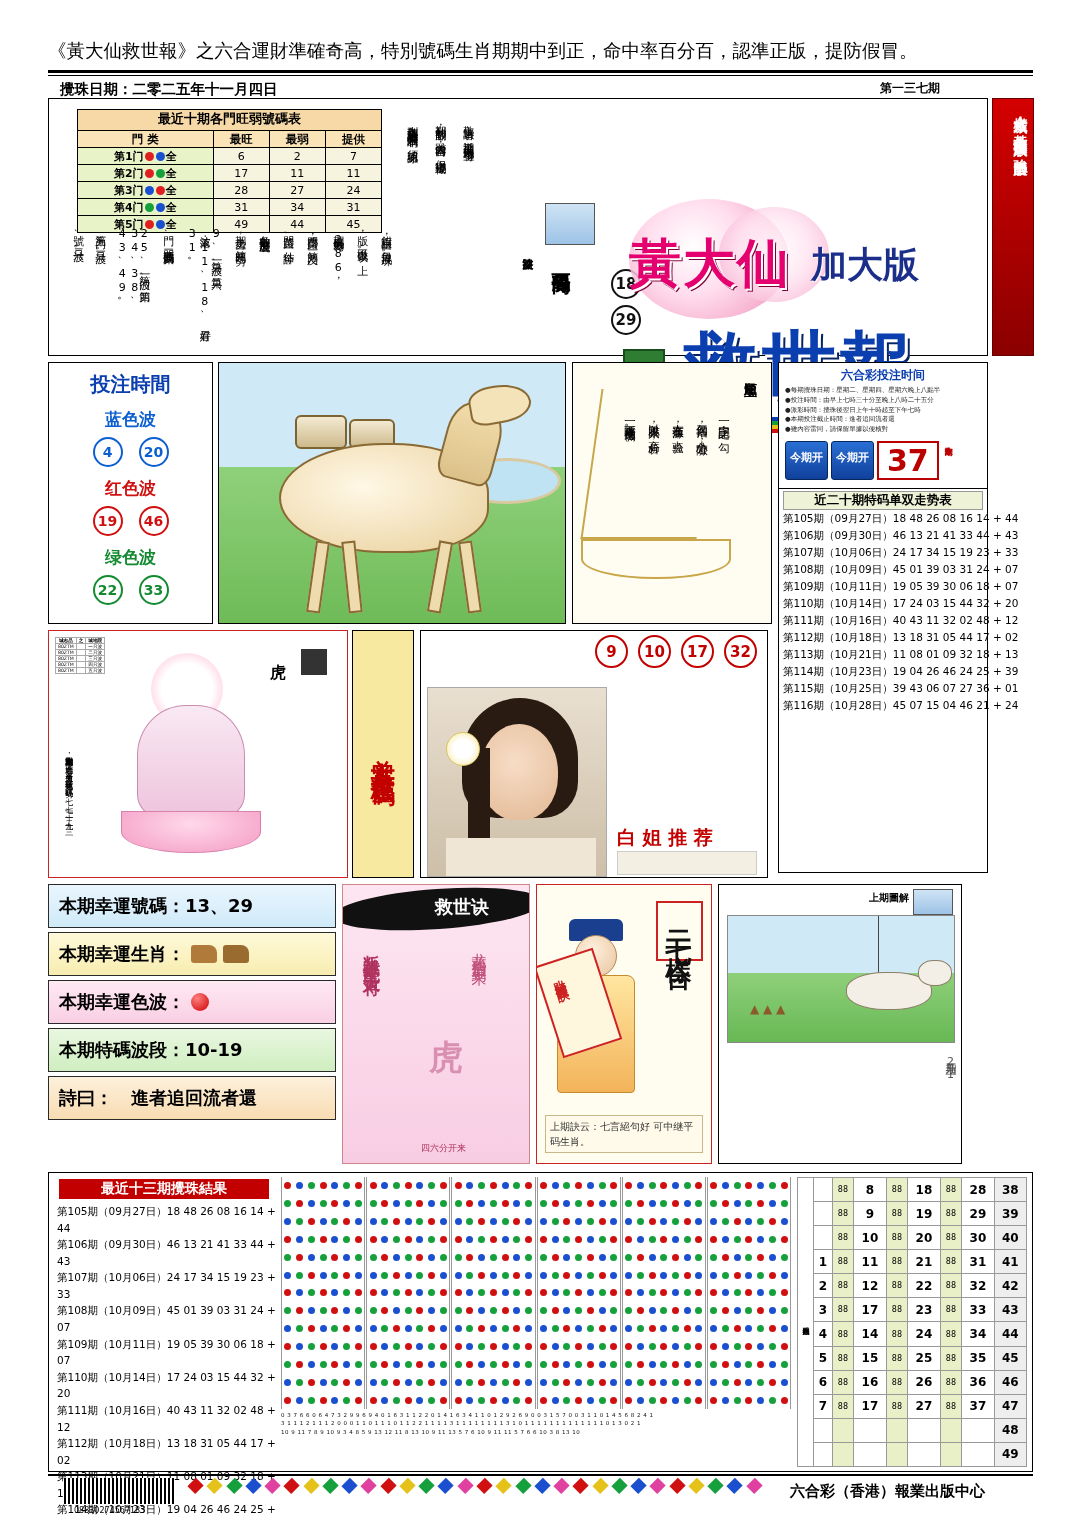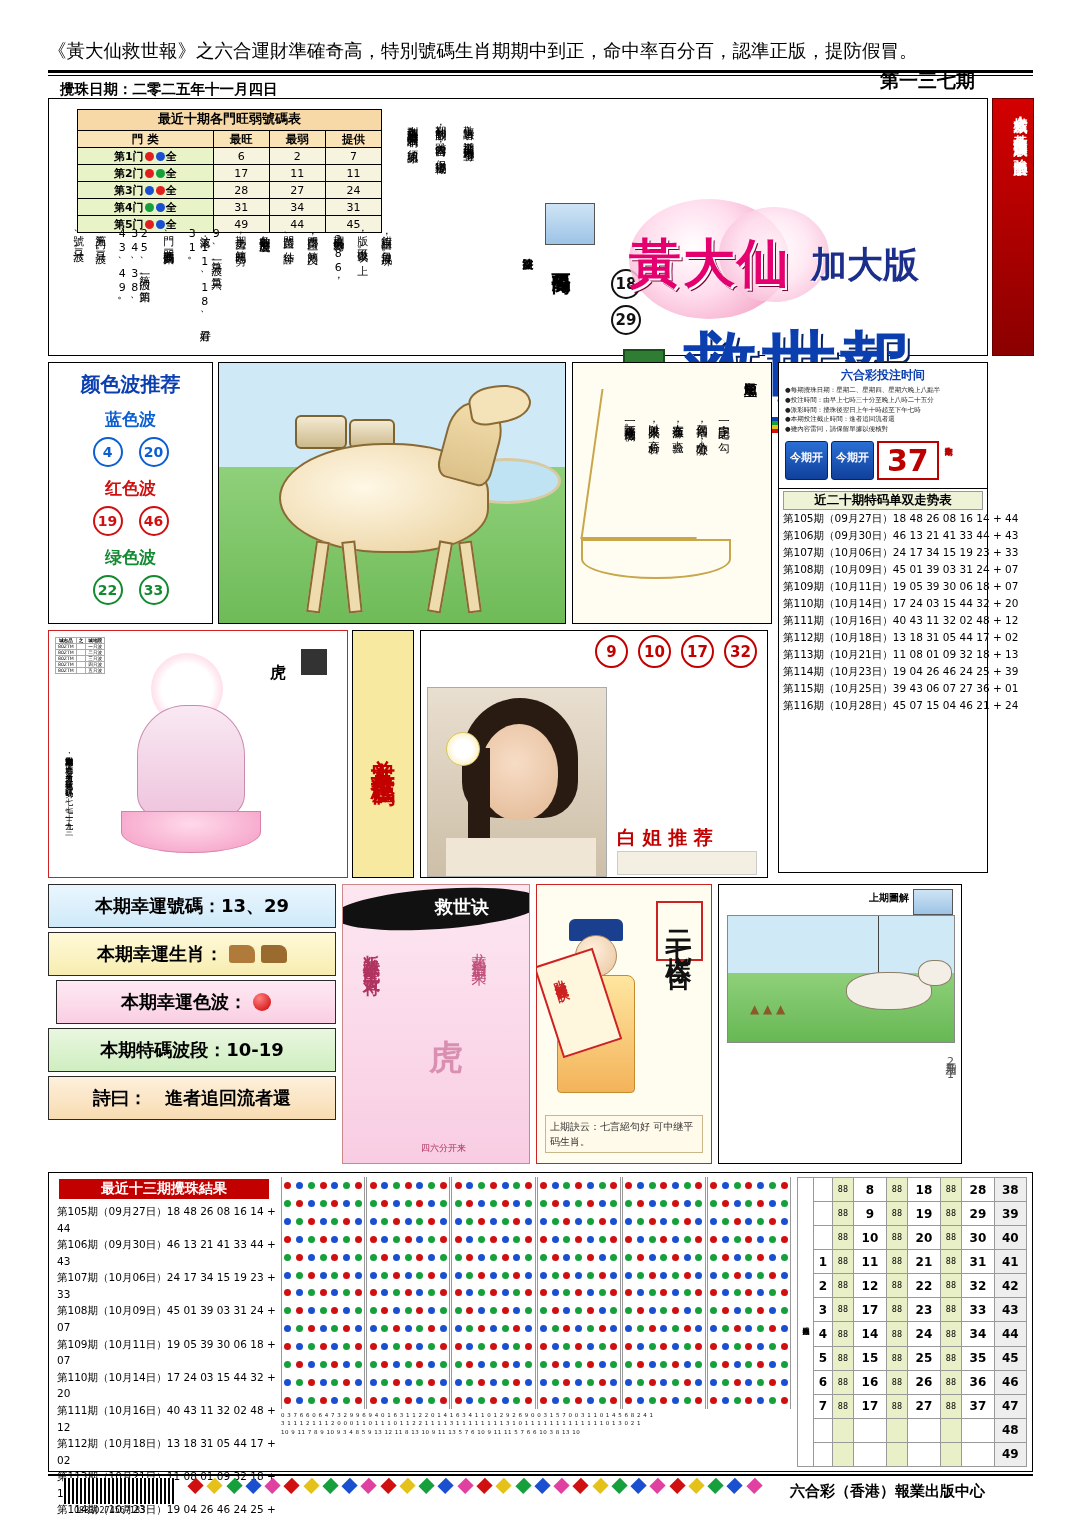--- a/index.html
+++ b/index.html
@@ -18,21 +18,21 @@
     position: absolute; left: 48px; top: 38px; width: 985px;
     font-size: 18.5px; font-weight: normal; color: #000;
     letter-spacing: 0px; white-space: nowrap;
   }
   .hdr-rule { position: absolute; left: 48px; top: 70px; width: 985px; height: 3px; background:#000; }
   .hdr-rule2 { position: absolute; left: 48px; top: 75px; width: 985px; height: 1px; background:#000; }
   .hdr-date {
     position: absolute; left: 60px; top: 80px; font-size: 14.5px; font-weight: bold; color:#000;
   }
   .hdr-issue {
-    position: absolute; left: 880px; top: 68px; font-size: 19px; font-weight: bold; color:#000;
+    position: absolute; left: 880px; top: 80px; font-size: 12px; font-weight: bold; color:#000;
   }
 
   
   .top-frame {
     position: absolute; left: 48px; top: 98px; width: 940px; height: 258px;
     border: 1px solid #000; background: #fff;
   }
   
   .door-table {
     position: absolute; left: 28px; top: 10px; width: 305px;
@@ -266,24 +266,23 @@
   .math-caption { position:absolute; left:196px; bottom:26px; font-size:19px; font-weight:bold; color:#c20000; }
   .math-blank { position:absolute; left:196px; bottom:2px; width:140px; height:24px; background:#f3efe2; border:1px solid #ccc;}
 
   
   .lucky-box { position:absolute; left:48px; top:884px; width:288px; height:280px; }
   .lucky-row {
     height:44px; margin-bottom:4px; border:1px solid #2a2a2a;
     display:flex; align-items:center; padding:0 10px;
     font-size:18px; font-weight:bold; color:#000;
     background: linear-gradient(#eaf6ff,#cfeaf8);
-    justify-content: center;
   }
   .lucky-row.y { background: linear-gradient(#fff9d9,#f7edb0); }
-  .lucky-row.p { background: linear-gradient(#ffe9f3,#f9cfe3); margin-left: 8px; }
+  .lucky-row.p { background: linear-gradient(#ffe9f3,#f9cfe3); }
   .lucky-row.g { background: linear-gradient(#e9f7e0,#cfeec0); }
   .lucky-row.o { background: linear-gradient(#fdf0dc,#f8dcb2); }
   .ball-red { display:inline-block; width:18px; height:18px; border-radius:50%;
     background: radial-gradient(circle at 35% 30%, #ff8080, #c00); vertical-align:middle; margin-left:6px; }
   .zodiac-ic { display:inline-block; width:26px; height:18px; margin-left:6px;
     background:#b07a3a; border-radius:3px 8px 3px 3px; }
   .zodiac-ic.two { background:#9a6b2f; }
 
   .pink-box {
     position:absolute; left:342px; top:884px; width:188px; height:280px;
@@ -468,21 +467,21 @@
           <i style="background:#16a03c"></i>
           <i style="background:#e4c21a"></i>
           <i style="background:#d41010"></i>
       </div>
     </div>
   </div>
 
   <div class="vbanner">六合權威：黃大仙救世報加大版　強勢出版！</div>
 
   <div class="color-box">
-    <div class="cb-title">颜色波推荐</div>
+    <div class="cb-title">投注時間</div>
     <div class="cb-sub blue">蓝色波</div>
     <div class="cb-balls">
       <div class="oball b">4</div>
       <div class="oball b">20</div>
     </div>
     <div class="cb-sub red">红色波</div>
     <div class="cb-balls">
       <div class="oball r">19</div>
       <div class="oball r">46</div>
     </div>

